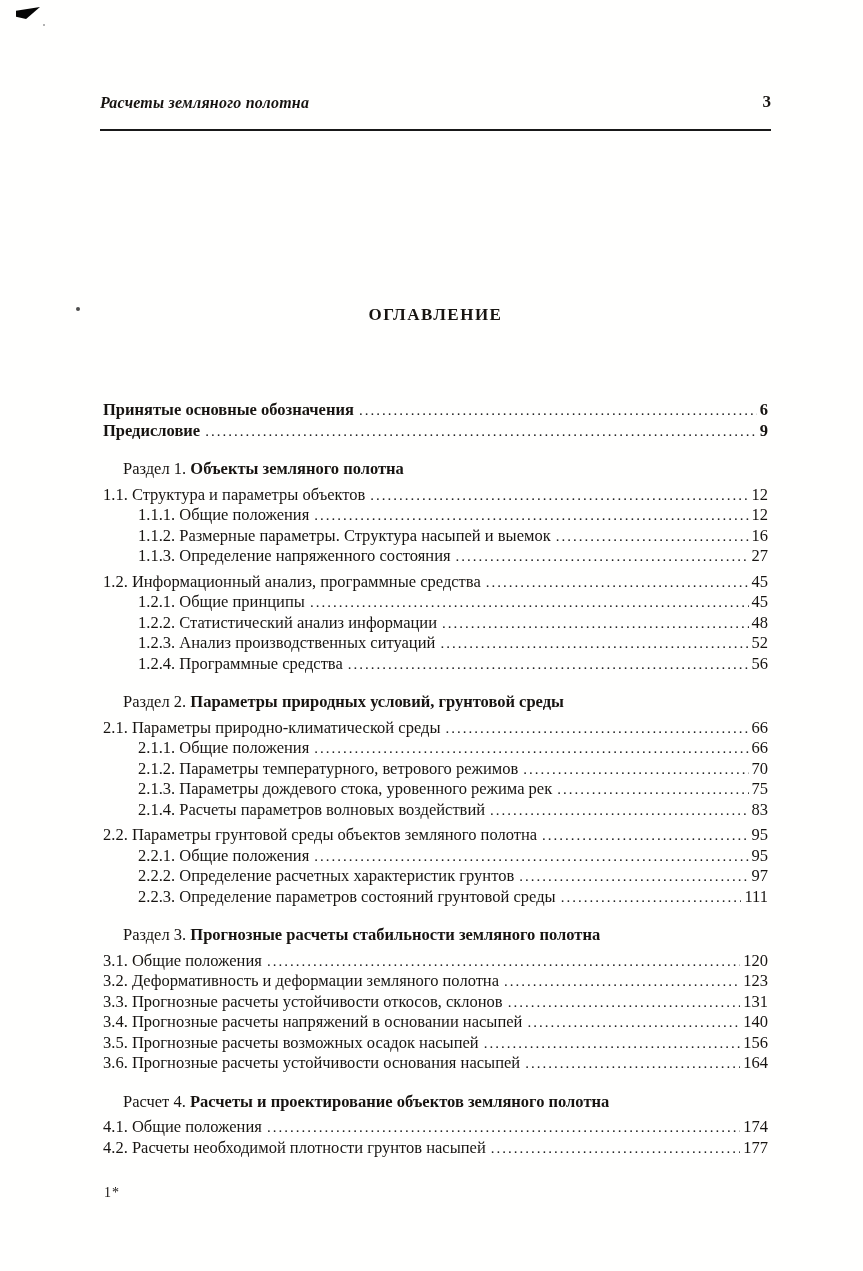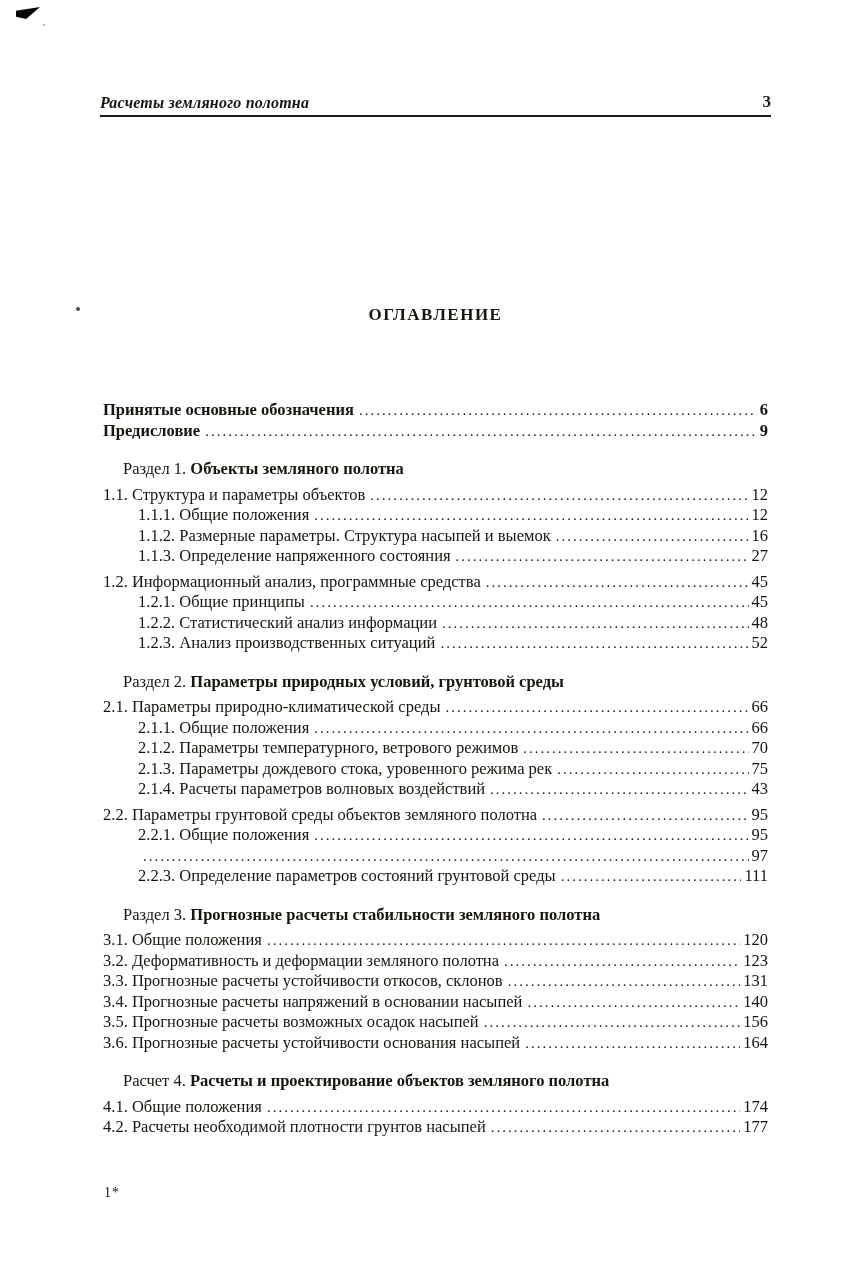--- a/index.html
+++ b/index.html
@@ -26,21 +26,21 @@
   .scan-dot-b {
     position: absolute; left: 76px; top: 307px;
     width: 4px; height: 4px; background: #4d4d4d; border-radius: 50%;
   }
 
   
   .header {
     position: absolute; left: 100px; right: 92px; top: 92px;
     display: flex; justify-content: space-between; align-items: flex-end;
     border-bottom: 2px solid #191919;
-    padding-bottom: 3px;
+    padding-bottom: 17px;
   }
   .running-title {
     font-style: italic; font-weight: 600; font-size: 16px; letter-spacing: 0.2px;
   }
   .page-number { font-weight: 700; font-size: 17px; }
 
   
   .content { position: absolute; left: 103px; right: 95px; top: 300px; }
 
   .title {
@@ -153,20 +153,25 @@
             <div class="toc-row sub">
               <span class="toc-label">1.2.2. Статистический анализ информации</span>
               <span class="leader"></span>
               <span class="toc-page">48</span>
             </div>
             <div class="toc-row sub">
               <span class="toc-label">1.2.3. Анализ производственных ситуаций</span>
               <span class="leader"></span>
               <span class="toc-page">52</span>
             </div>
+            <div class="toc-row sub">
+              <span class="toc-label">1.2.4. Программные средства</span>
+              <span class="leader"></span>
+              <span class="toc-page">56</span>
+            </div>
           </div>
         </div>
         <div class="section">
           <div class="section-heading"><span class="section-number">Раздел 2. </span><span class="section-title">Параметры природных условий, грунтовой среды</span></div>
           <div class="group">
             <div class="toc-row">
               <span class="toc-label">2.1. Параметры природно-климатической среды</span>
               <span class="leader"></span>
               <span class="toc-page">66</span>
             </div>
@@ -181,35 +186,36 @@
               <span class="toc-page">70</span>
             </div>
             <div class="toc-row sub">
               <span class="toc-label">2.1.3. Параметры дождевого стока, уровенного режима рек</span>
               <span class="leader"></span>
               <span class="toc-page">75</span>
             </div>
             <div class="toc-row sub">
               <span class="toc-label">2.1.4. Расчеты параметров волновых воздействий</span>
               <span class="leader"></span>
-              <span class="toc-page">43</span>
+              <span class="toc-page">83</span>
             </div>
           </div>
           <div class="group">
             <div class="toc-row">
               <span class="toc-label">2.2. Параметры грунтовой среды объектов земляного полотна</span>
               <span class="leader"></span>
               <span class="toc-page">95</span>
             </div>
             <div class="toc-row sub">
               <span class="toc-label">2.2.1. Общие положения</span>
               <span class="leader"></span>
               <span class="toc-page">95</span>
             </div>
             <div class="toc-row sub">
+              <span class="toc-label">2.2.2. Определение расчетных характеристик грунтов</span>
               <span class="leader"></span>
               <span class="toc-page">97</span>
             </div>
             <div class="toc-row sub">
               <span class="toc-label">2.2.3. Определение параметров состояний грунтовой среды</span>
               <span class="leader"></span>
               <span class="toc-page">111</span>
             </div>
           </div>
         </div>

